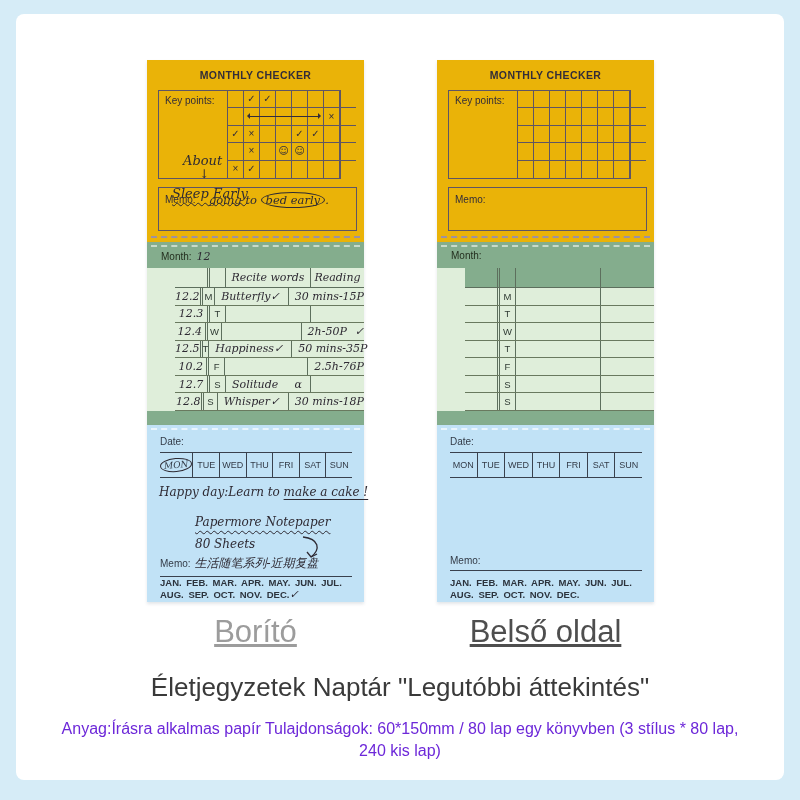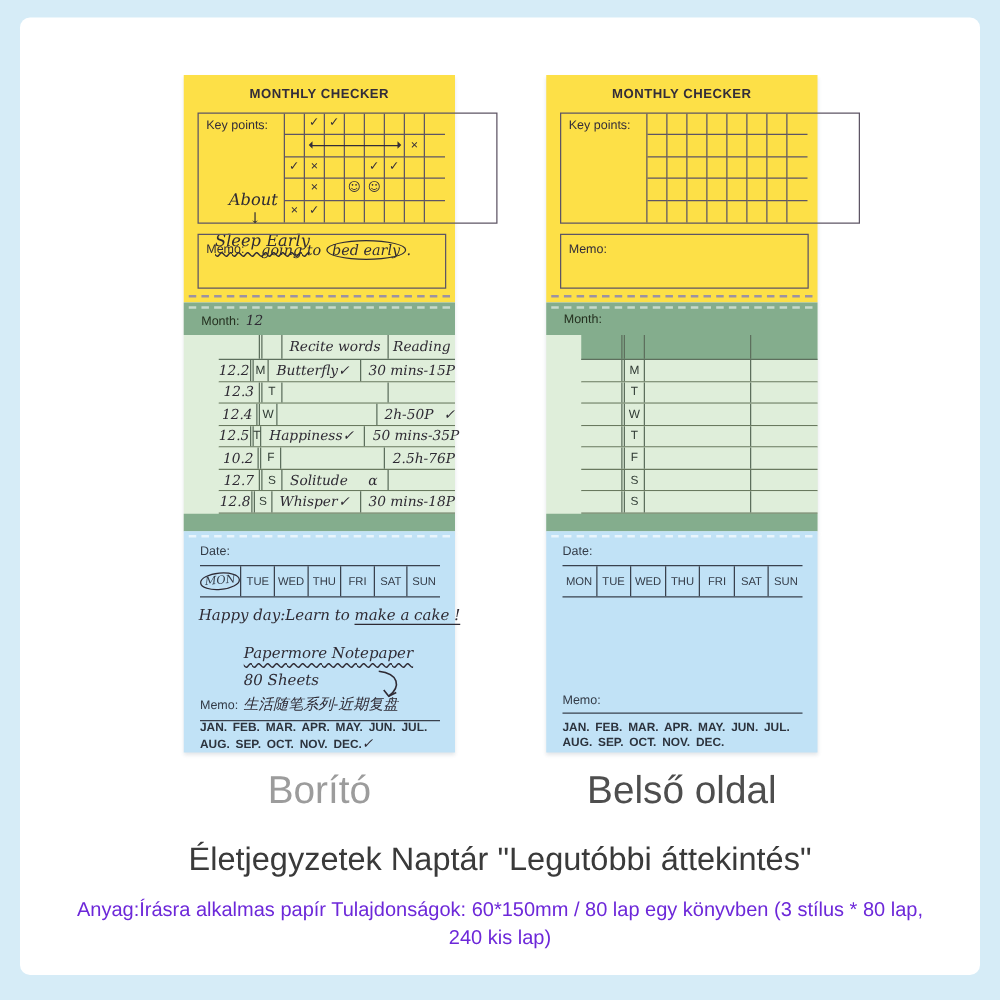--- a/index.html
+++ b/index.html
@@ -3,30 +3,30 @@
 <meta charset="utf-8">
 <style>
   html,body{margin:0;padding:0;}
   body{width:800px;height:800px;position:relative;background:#d6ecf7;font-family:"Liberation Sans",sans-serif;overflow:hidden;}
   .card{position:absolute;left:16px;top:14px;width:768px;height:766px;background:#ffffff;border-radius:8px;}
 
   
   .notepad{position:absolute;top:60px;width:217px;height:542px;}
   #pad0{left:147px;} #pad1{left:437px;}
   .sheet{position:absolute;left:0;width:217px;box-shadow:0 2px 3px rgba(60,80,100,.14);}
-  .sheet.purple{top:0;height:182px;background:#fde047;}
+  .sheet.purple{top:0;height:182px;background:#eab308;}
   .sheet.green{top:182px;height:183px;background:#dfeeda;}
   .sheet.blue{top:365px;height:177px;background:#c1e2f6;}
 
   
   .hw{font-family:"DejaVu Serif",serif;font-style:italic;color:#2e2a33;}
 
   
   .p-title{position:absolute;top:9px;left:0;right:0;text-align:center;font-size:10.5px;font-weight:700;letter-spacing:.4px;color:#332d39;}
-  .kp-box{position:absolute;left:11px;top:30px;width:240px;height:89px;border:1px solid #5e5564;box-sizing:border-box;}
+  .kp-box{position:absolute;left:11px;top:30px;width:183px;height:89px;border:1px solid #5e5564;box-sizing:border-box;}
   .kp-label{position:absolute;left:6px;top:4px;font-size:10px;color:#332d39;}
   .kp-grid{position:absolute;left:68px;top:0;width:129px;height:87px;display:grid;border-left:1px solid #5e5564;box-sizing:border-box;}
   .kp-cell{border-right:1px solid #5e5564;border-bottom:1px solid #5e5564;display:flex;align-items:center;justify-content:center;font-size:10px;color:#332d39;box-sizing:border-box;}
   .kp-cell.last-c{border-right:none;} .kp-cell.last-r{border-bottom:none;}
   .sym{line-height:1;} .sym.smile{font-family:"DejaVu Sans",sans-serif;font-size:10px;}
   .harrow{position:absolute;height:0;border-top:1.3px solid #332d39;}
   .harrow::before,.harrow::after{content:"";position:absolute;top:-4px;width:0;height:0;border:3.5px solid transparent;}
   .harrow::before{left:-1px;border-left-width:0;border-right-color:#332d39;}
   .harrow::after{right:-1px;border-right-width:0;border-left-color:#332d39;}
   .p-note1{position:absolute;left:24px;top:62px;font-size:13px;}
@@ -73,21 +73,21 @@
   .b-hw1 .ul{text-decoration:underline;text-underline-offset:3px;}
   .b-hw2{position:absolute;left:48px;top:90px;font-size:12px;white-space:nowrap;text-decoration:underline wavy 1px;text-underline-offset:4px;}
   .b-hw3{position:absolute;left:48px;top:112px;font-size:12px;white-space:nowrap;}
   .arrow-doodle{position:absolute;left:152px;top:108px;}
   .b-memo{position:absolute;left:13px;right:12px;top:130px;border-bottom:1px solid #39414d;padding-bottom:4px;font-size:10px;color:#333b47;white-space:nowrap;}
   .b-memo .hw{font-size:12px;margin-left:4px;}
   .b-months{position:absolute;left:13px;right:6px;top:152px;font-size:9.5px;font-weight:700;color:#2c333d;line-height:11.5px;word-spacing:2px;white-space:nowrap;}
   .b-months .hw{font-weight:400;font-size:11px;}
 
   
-  .pad-label{position:absolute;top:612px;width:217px;text-align:center;font-size:31px;line-height:40px;}
+  .pad-label{position:absolute;top:612px;width:217px;text-align:center;font-size:31px;line-height:40px;text-decoration:underline;}
   #label0{left:147px;color:#9c9c9c;}
   #label1{left:437px;color:#4e4e4e;}
   .main-title{position:absolute;left:0;right:0;top:672px;text-align:center;font-size:26px;color:#3a3a3a;}
   .main-desc{position:absolute;left:20px;right:20px;top:718px;text-align:center;font-size:16px;color:#6d28d9;line-height:22px;}
   .main-desc div{white-space:nowrap;}
 </style>
 </head>
 <body>
 
 <div class="card"></div>

